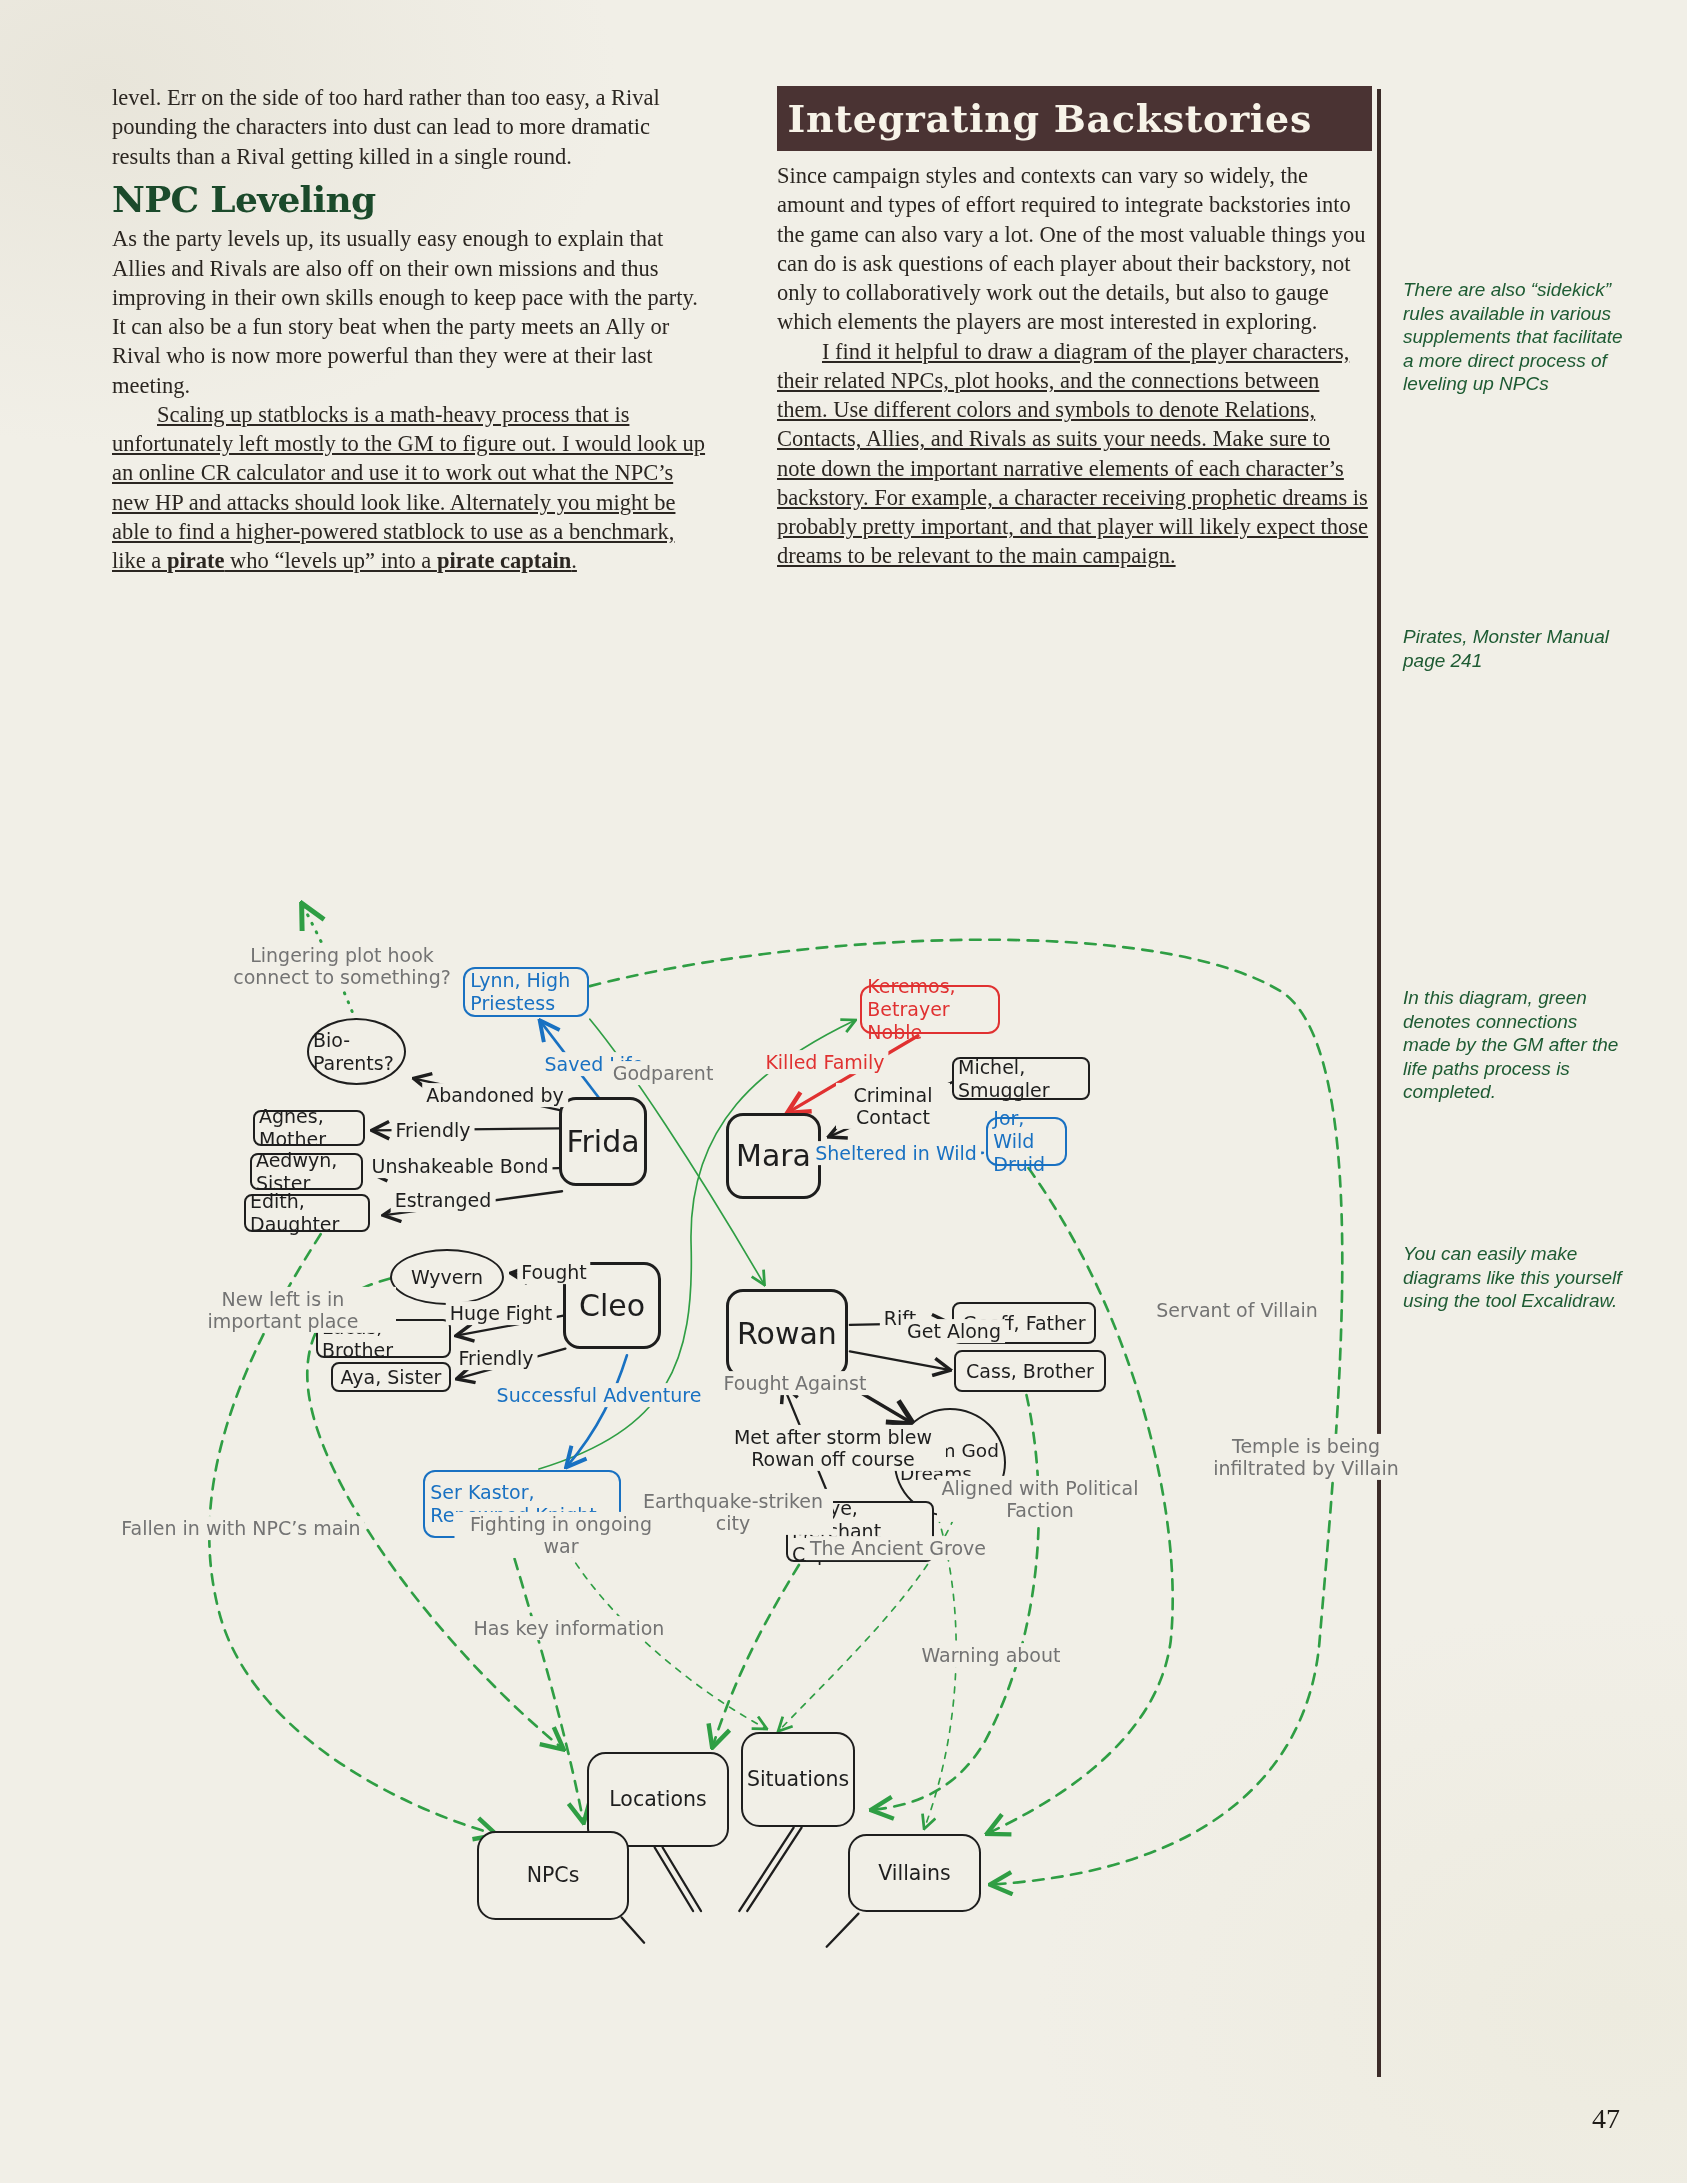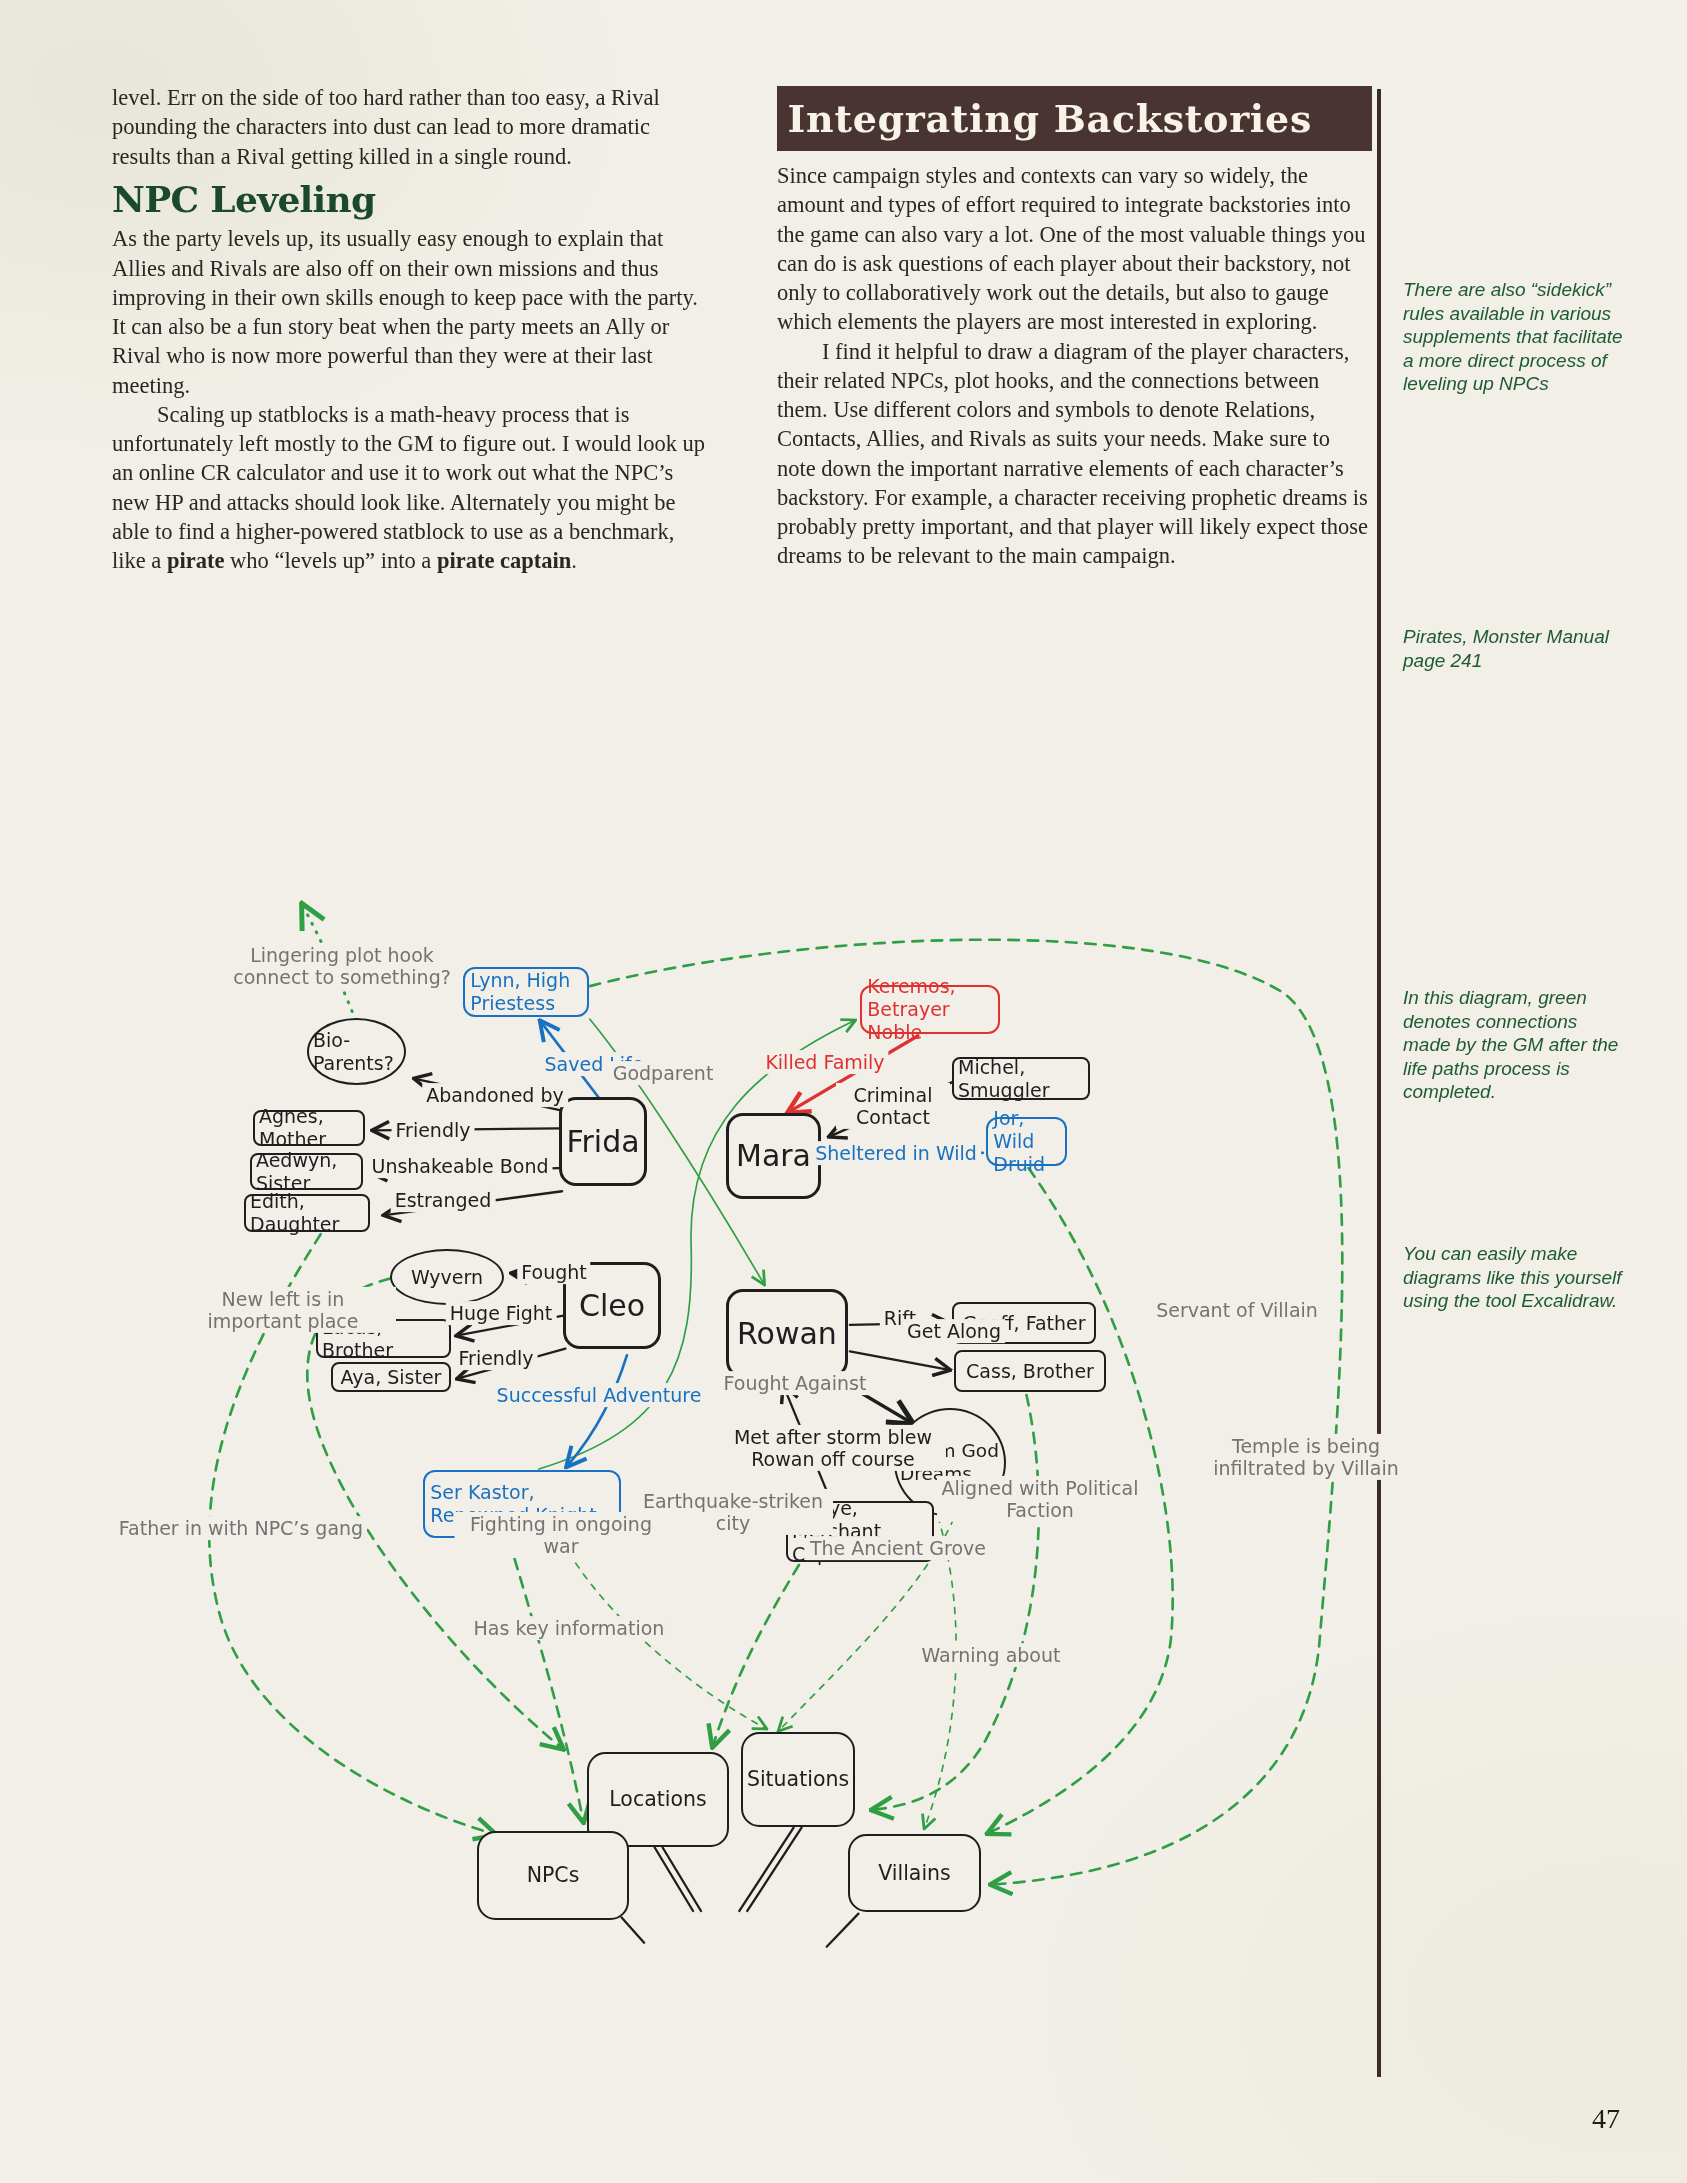--- a/index.html
+++ b/index.html
@@ -8,21 +8,21 @@
     background:
       radial-gradient(860px 595px at 6% 4%, #e8e5da 0%, rgba(232,229,218,0) 60%),
       radial-gradient(1059px 728px at 96% 92%, #edebdf 0%, rgba(237,235,223,0) 55%),
       #f1efe7;
     font-family:"Liberation Serif", serif;
     color:#2b2621;
   }
   .col-left{position:absolute;left:112px;top:83px;width:599px;}
   .col-right{position:absolute;left:777px;top:86px;width:595px;}
   .body-text{font-size:22.5px;line-height:1.30;margin:0;text-align:left;}
-  .indent{text-indent:2em;}
+  .indent{text-indent:2em;text-decoration:underline;}
   .b{font-weight:bold;}
   .heading{font-family:"DejaVu Serif",serif;font-weight:bold;font-size:36px;line-height:1.05;color:#1b4a2b;margin:10.6px 0 5.3px 0;letter-spacing:-0.7px;}
   .banner{background:#4a3333;color:#f7f3e8;font-family:"DejaVu Serif",serif;font-weight:bold;
     font-size:38px;line-height:1;padding:14px 10.6px 12.6px 10.6px;letter-spacing:0.7px;margin:0 0 10.6px 0;white-space:nowrap;}
   .divider{position:absolute;left:1377px;top:89px;width:4px;height:1988px;background:#3c2c29;}
   .note{position:absolute;font-family:"Liberation Sans",sans-serif;font-style:italic;
     font-size:19px;line-height:1.24;color:#1e5b33;width:222px;}
   .note1{left:1403px;top:278px;}
   .note2{left:1403px;top:625px;}
   .note3{left:1403px;top:986px;}
@@ -181,19 +181,19 @@
   <div class="elabel c-black" style="left:397px;top:511px;">Friendly</div>
   <div class="elabel c-black" style="left:801px;top:471px;">Rift</div>
   <div class="elabel c-black" style="left:855px;top:503px;transform:translate(-50%,-130%);">Get Along</div>
   <div class="elabel c-green" style="left:696px;top:536px;">Fought Against</div>
   <div class="elabel c-blue" style="left:500px;top:548px;">Successful Adventure</div>
   <div class="elabel c-black wrap" style="left:734px;top:601px;width:218px;">Met after storm blew Rowan off course</div>
   <div class="elabel c-green" style="left:1138px;top:463px;">Servant of Villain</div>
   <div class="elabel c-green wrap" style="left:1207px;top:610px;width:225px;">Temple is being infiltrated by Villain</div>
   <div class="elabel c-green wrap" style="left:941px;top:652px;width:198px;">Aligned with Political Faction</div>
   <div class="elabel c-green wrap" style="left:634px;top:665px;width:192px;">Earthquake-striken city</div>
-  <div class="elabel c-green" style="left:142px;top:681px;">Father in with NPC’s gang</div>
+  <div class="elabel c-green" style="left:142px;top:681px;">Fallen in with NPC’s main</div>
   <div class="elabel c-green wrap" style="left:462px;top:688px;width:205px;">Fighting in ongoing war</div>
   <div class="elabel c-green" style="left:799px;top:701px;">The Ancient Grove</div>
   <div class="elabel c-green" style="left:470px;top:781px;">Has key information</div>
   <div class="elabel c-green" style="left:892px;top:808px;">Warning about</div>
 </div>
 
 
 </body></html>

